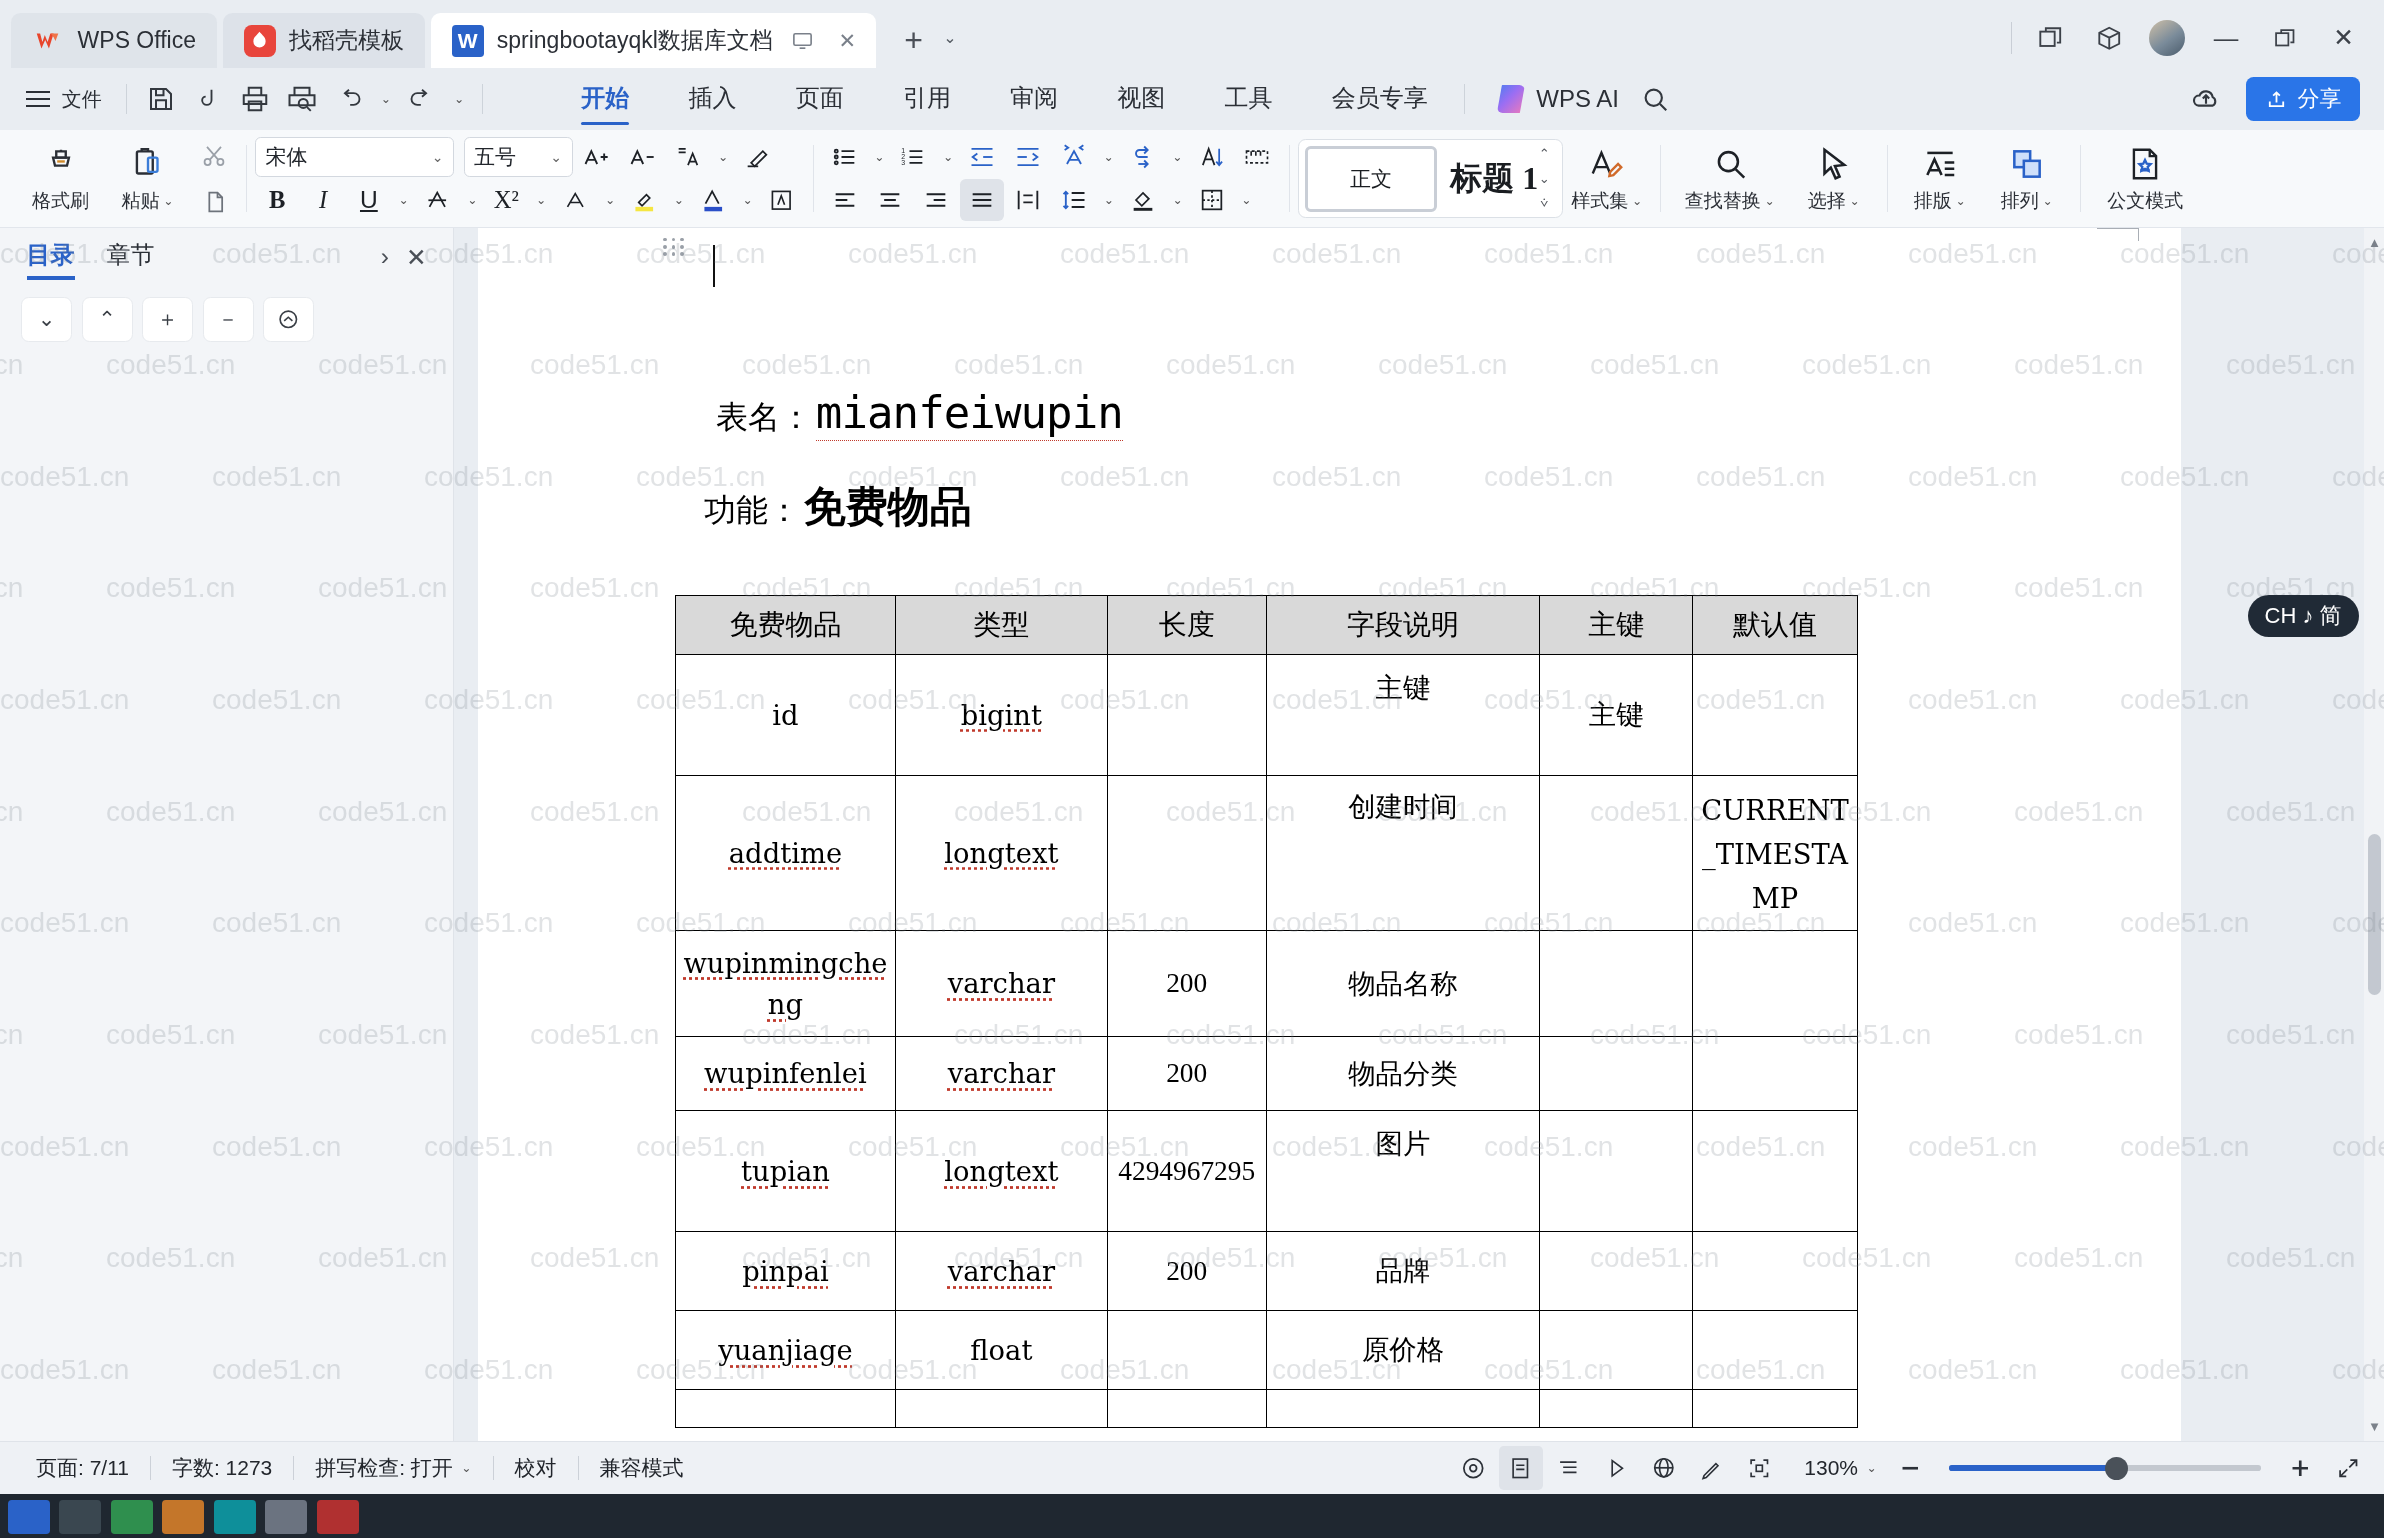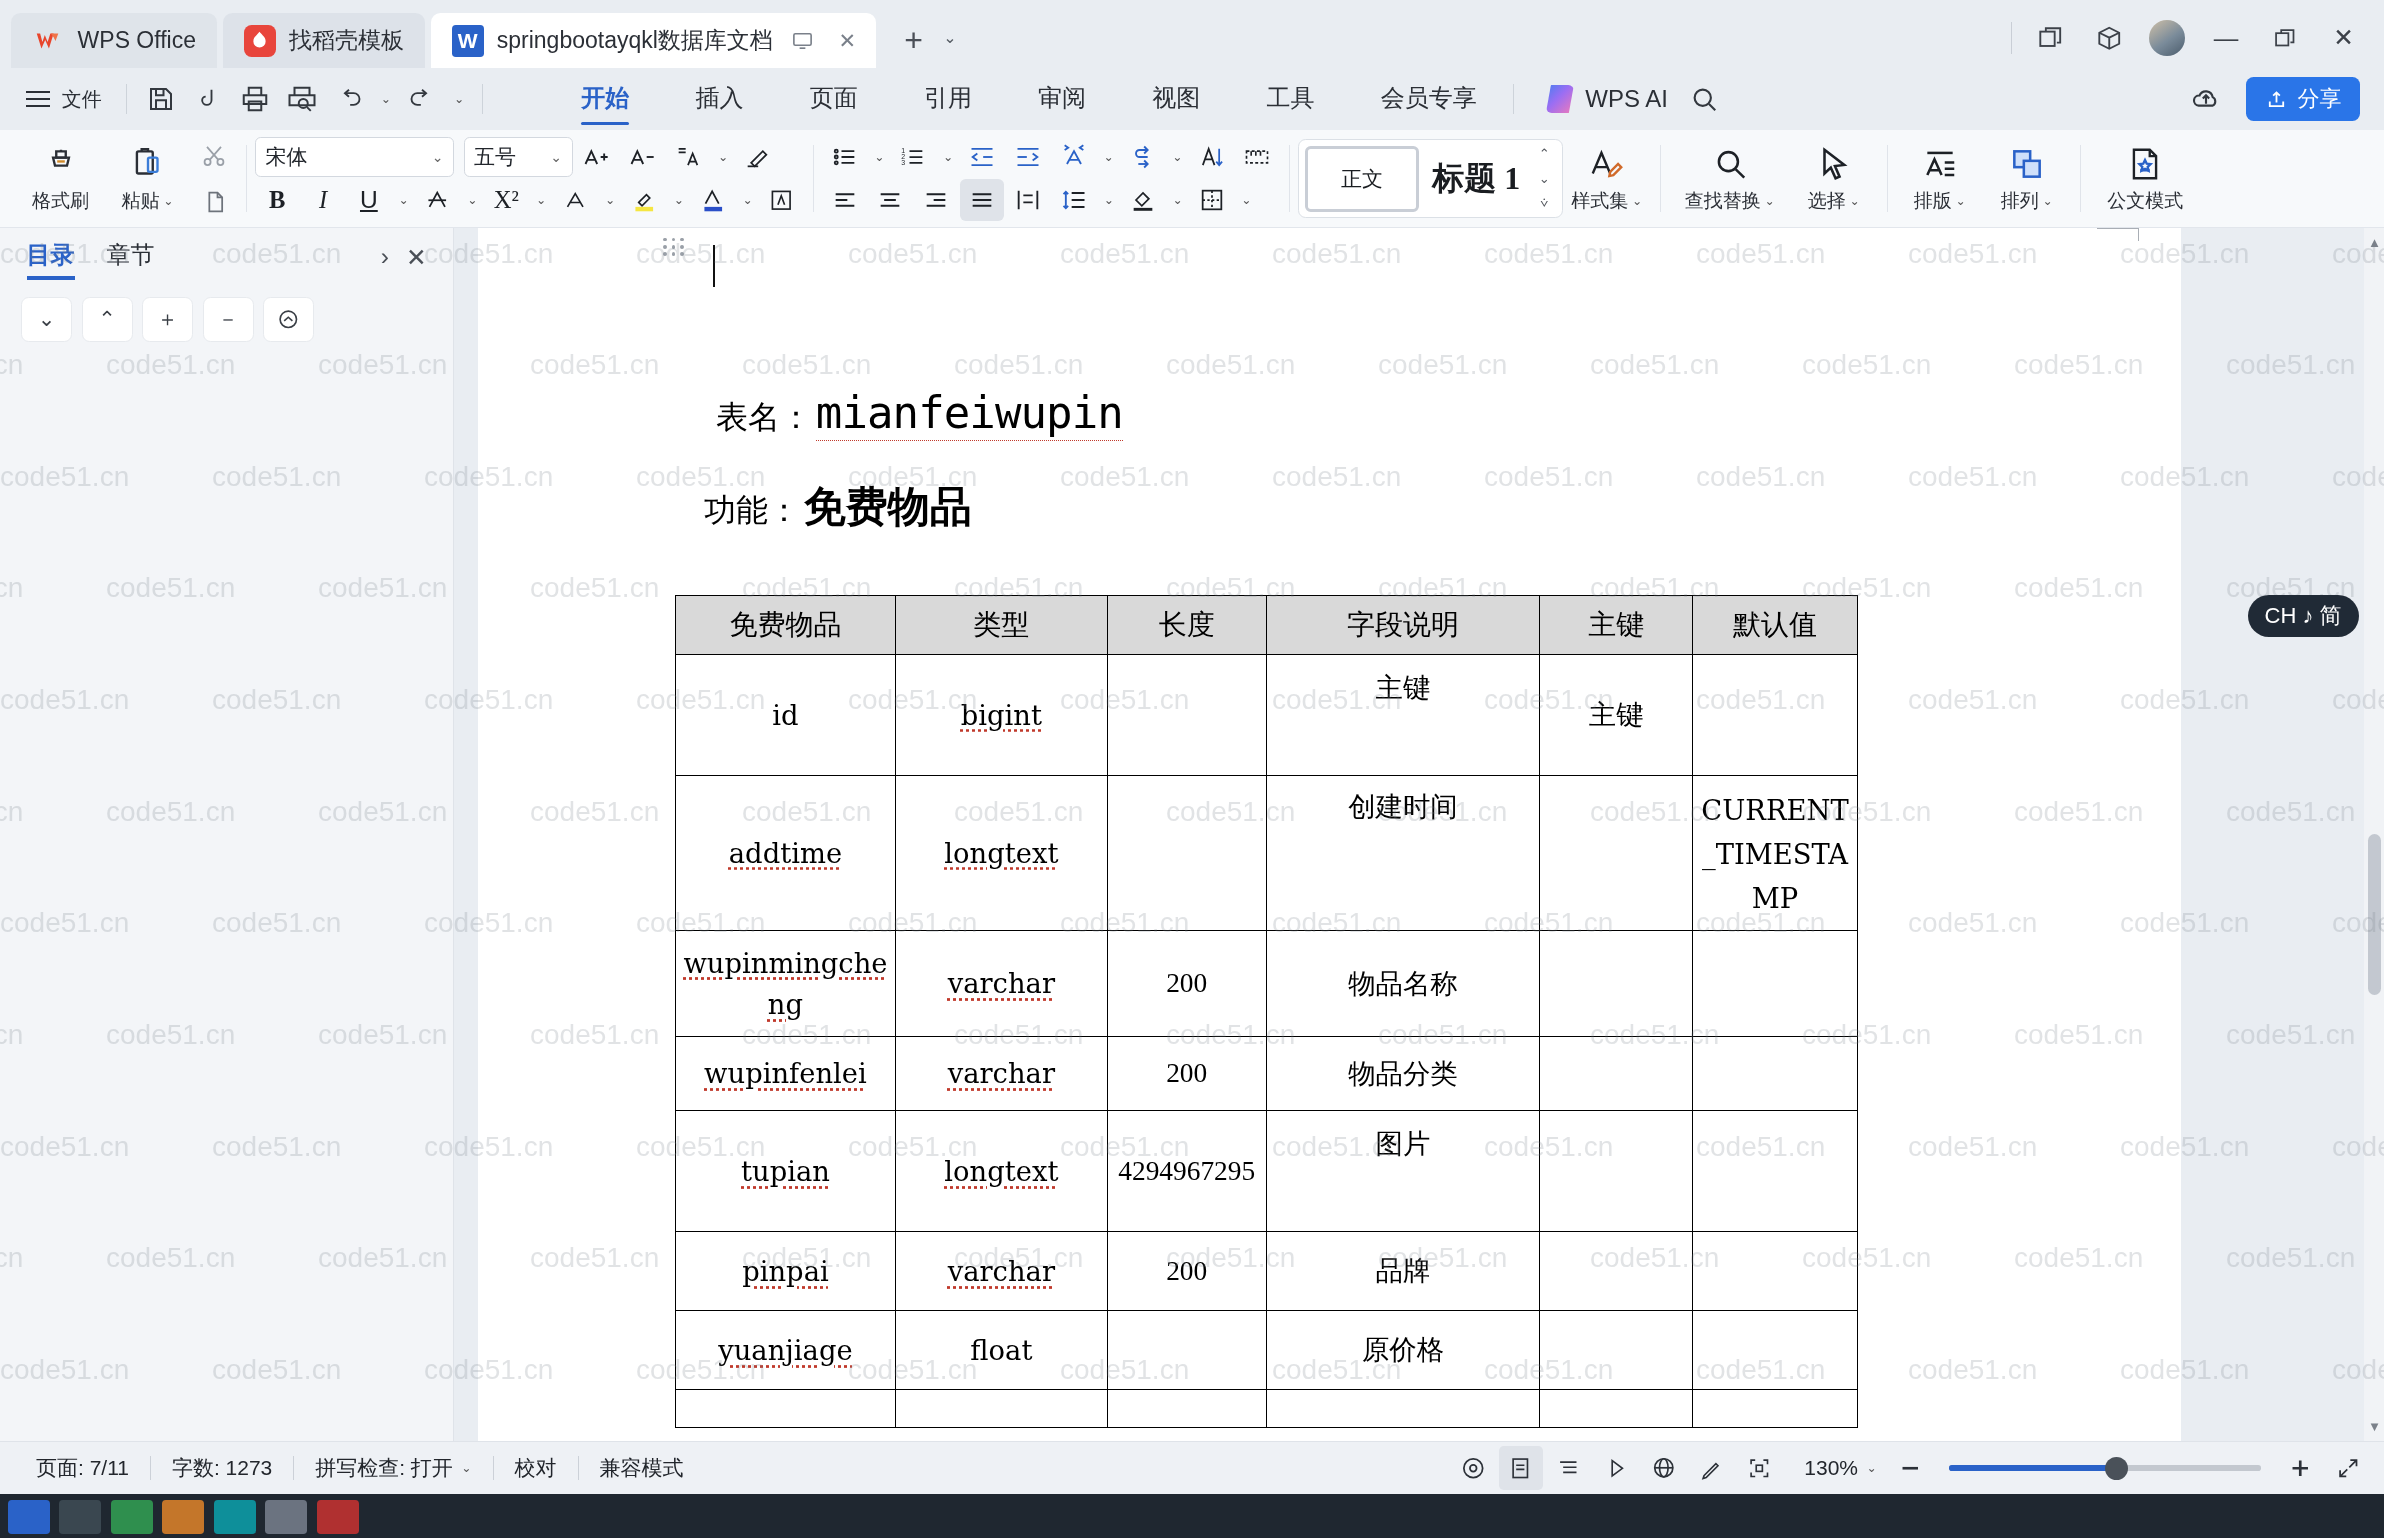--- a/index.html
+++ b/index.html
@@ -42,21 +42,21 @@
             background:linear-gradient(145deg,#cfc0a8,#7a8b9a 55%,#4a5b6b); }
 
   
   .menubar { height:62px; background:#e9edf2; display:flex; align-items:center;
              padding:0 13.2px; gap:1.9px; flex:0 0 62px; position:relative; }
   .mfile { display:flex; align-items:center; gap:11.4px; font-size:20px; color:#2b2f36; padding:0 13.2px; }
   .hamb { display:flex; flex-direction:column; gap:4.7px; }
   .hamb i { display:block; width:24px; height:2.4px; background:#2b2f36; }
   .qico { width:45px; height:45px; display:flex; align-items:center; justify-content:center; color:#33383f; }
   .vsep { width:0.9px; height:30px; background:#cdd3da; margin:0 9.5px; }
-  .mtabs { display:flex; align-items:center; gap:17px; margin-left:62px; }
+  .mtabs { display:flex; align-items:center; gap:10px; margin-left:62px; }
   .mtab { font-size:24px; color:#2b2f36; padding:7.6px 24.6px 9.5px; position:relative; white-space:nowrap;}
   .mtab.sel { color:#2a62c8; font-weight:bold; }
   .mtab.sel::after { content:""; position:absolute; left:24.6px; right:24.6px; bottom:-1.9px; height:3.8px;
                      background:#2a62c8; border-radius:1.9px; }
   .aiwrap { display:flex; align-items:center; gap:11.4px; margin-left:21px; font-size:24px; color:#2b2f36;}
   .ailogo { width:28px; height:28px; border-radius:5.7px;
             background:linear-gradient(135deg,#4a7df0 0%,#9b6ef3 45%,#f07ab8 100%);
             clip-path: polygon(18% 0,100% 0,82% 100%,0 100%); }
   .rightmenu { margin-left:auto; display:flex; align-items:center; gap:15px; padding-right:11.4px;}
   .cloudbtn { width:49px; height:49px; display:flex; align-items:center; justify-content:center; }
@@ -82,21 +82,21 @@
               display:flex; align-items:center; padding:0 9.5px; font-size:21px; color:#22262c;
               margin-left:7.6px; }
   .fsel-caret { margin-left:auto; font-size:14px; color:#666; }
   .fbtn { width:44px; height:42px; display:flex; align-items:center; justify-content:center;
           font-size:24.6px; color:#1d2126; }
   .caret { font-size:12.3px; color:#555; margin-left:0.9px; }
   .stylebox { width:265px; height:79px; border:0.9px solid #dbe0e6; border-radius:7.6px; background:#fff;
               display:flex; align-items:center; position:relative; }
   .stylecell { height:66px; display:flex; align-items:center; justify-content:center; font-size:21px;
                color:#1a1d21; padding:0 13.2px; }
-  .stylecell.sel { border:3.8px solid #c9ced6; border-radius:5.7px; background:#fff; width:114px; margin-left:5.7px;}
+  .stylecell.sel { border:3.8px solid #c9ced6; border-radius:5.7px; background:#fff; width:132px; margin-left:5.7px;}
   .stylecell.h1 { font-size:32px; font-weight:bold; font-family:"Liberation Serif", serif; }
   .spin { position:absolute; right:5.7px; top:5.7px; bottom:5.7px; width:24.6px; display:flex;
           flex-direction:column; align-items:center; justify-content:space-between;
           font-size:13.2px; color:#55595f; }
   
   .statusbar { height:53px; background:#eef1f5; display:flex; align-items:center; padding:0 15px;
                font-size:21px; color:#22262c; gap:0; flex:0 0 53px; border-top:0.9px solid #dfe3e9; }
   .sbitem { padding:0 21px; display:flex; align-items:center; gap:7.6px; white-space:nowrap;}
   .sbsep { width:0.9px; height:24.6px; background:#ccd1d8; }
   .sbright { margin-left:auto; display:flex; align-items:center; gap:3.8px; }

